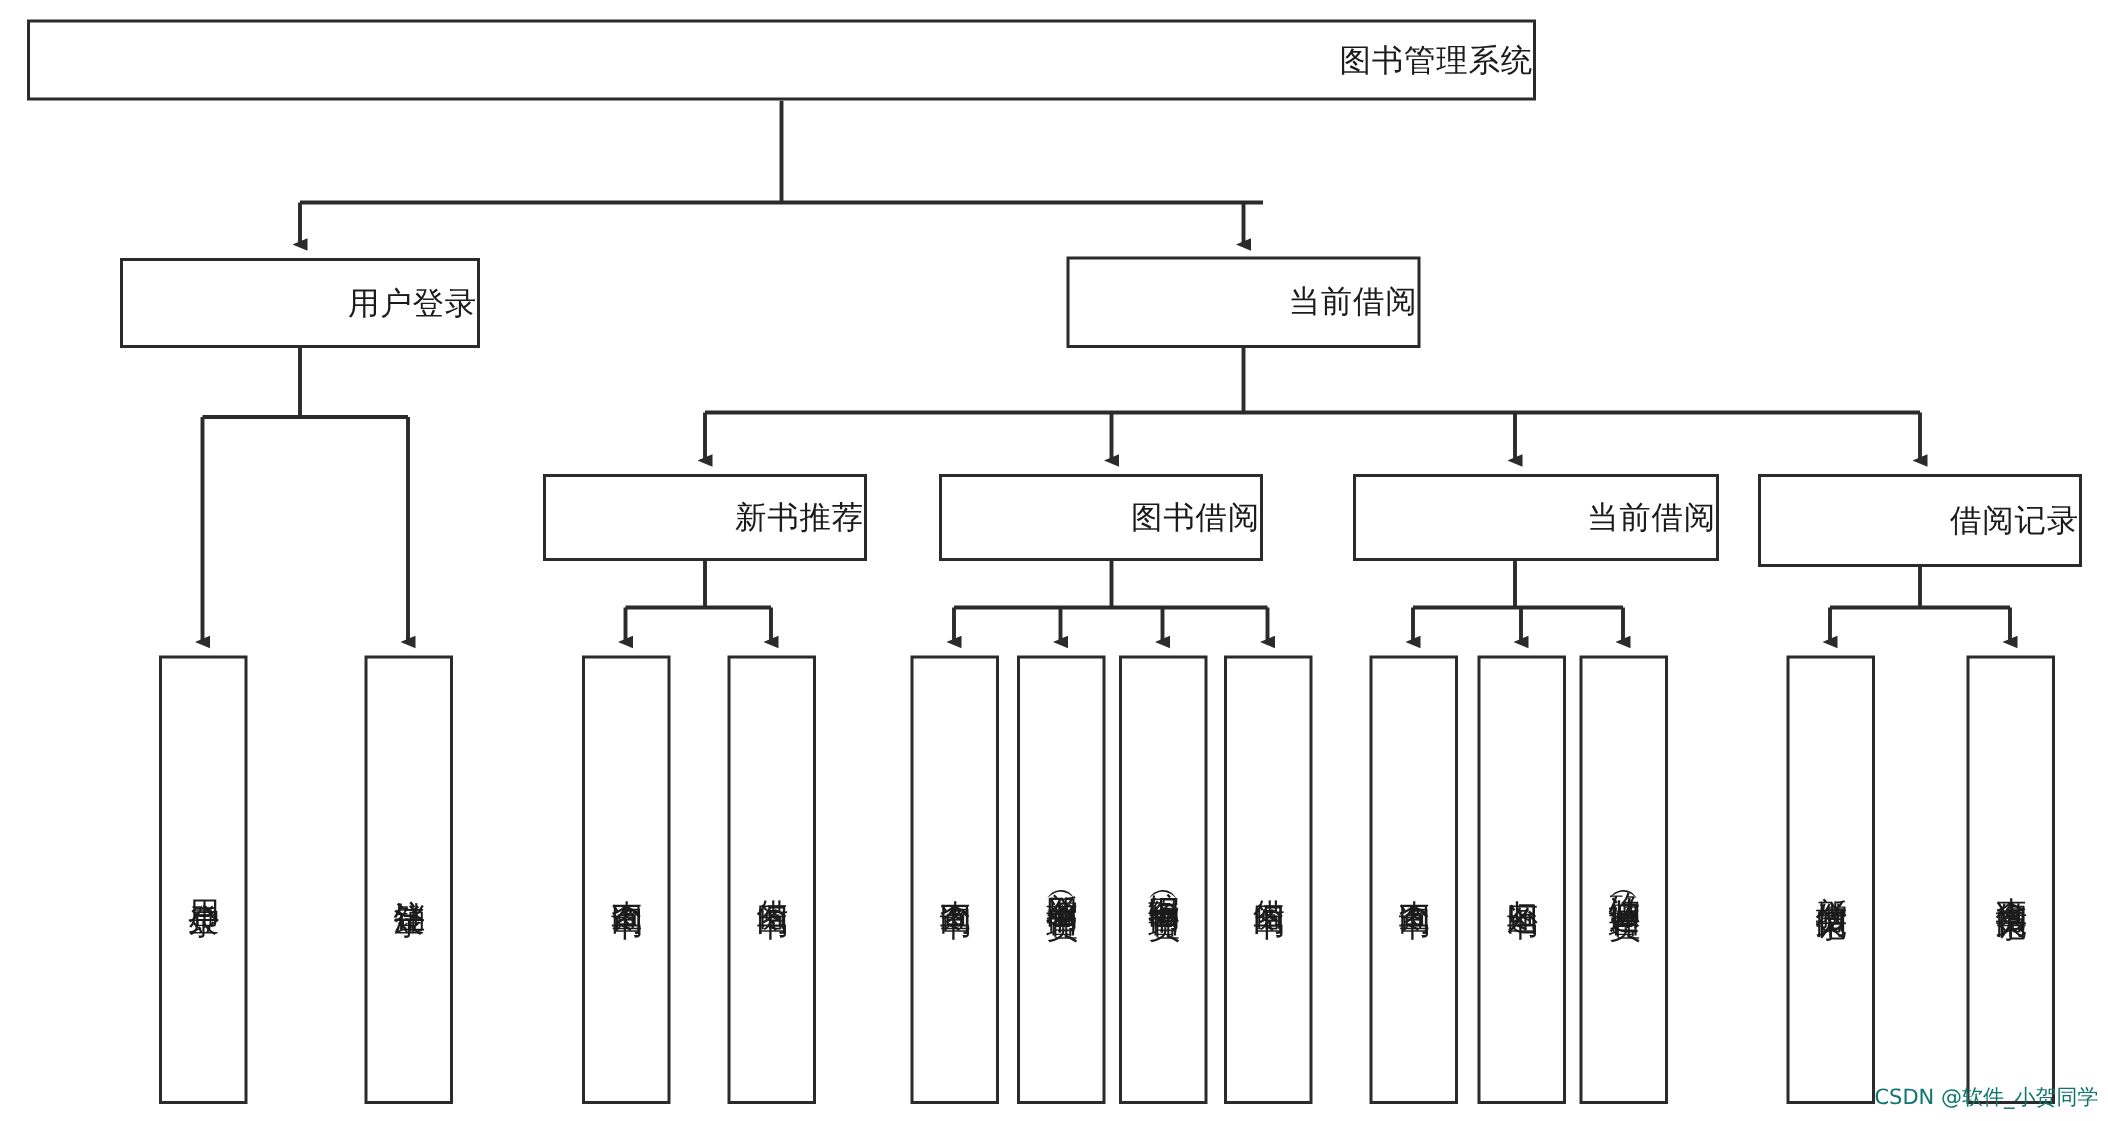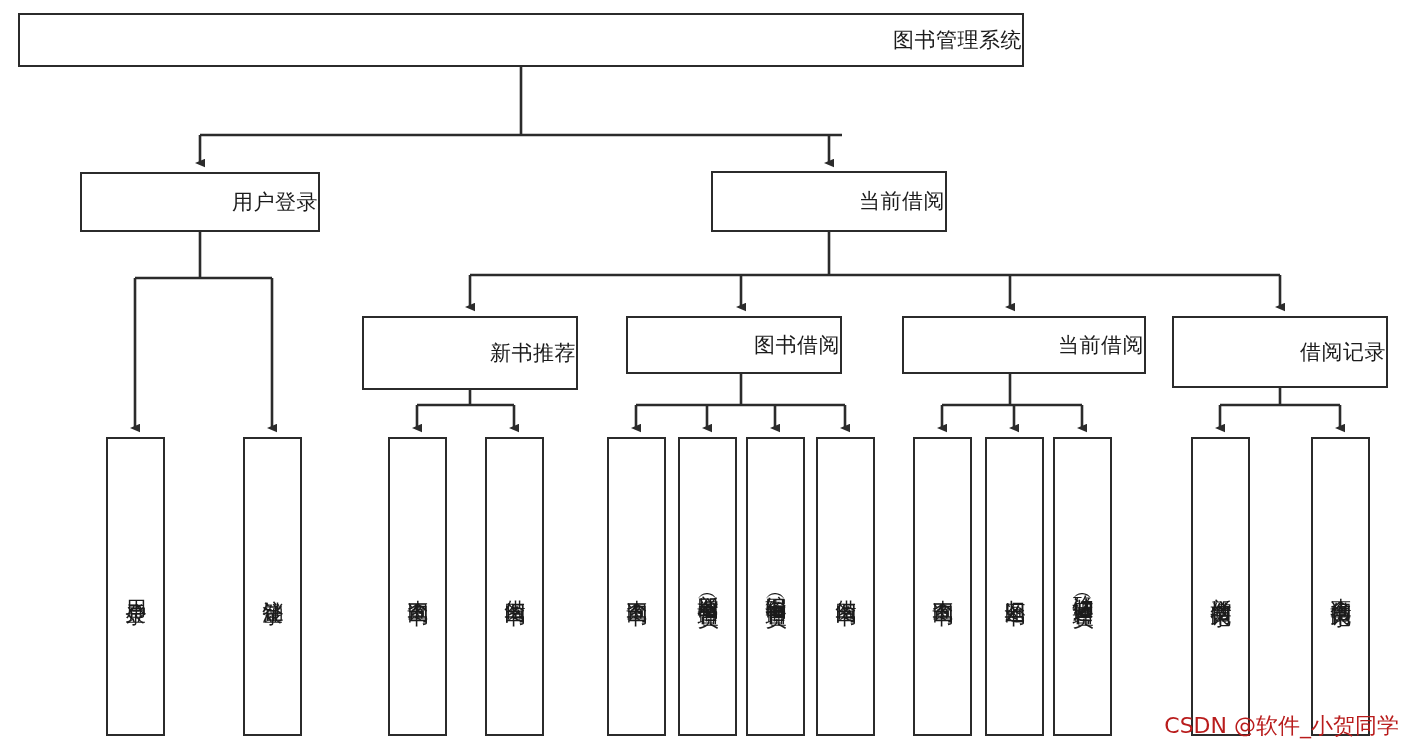--- a/index.html
+++ b/index.html
@@ -53,22 +53,22 @@
     writing-mode: vertical-rl;
     text-orientation: upright;
     font-size: 21px;
     letter-spacing: 2px;
     line-height: 1;
   }
   .watermark {
     position: absolute;
     right: 6px;
     bottom: 6px;
-    font-size: 22px;
-    color: #b91c1c;
+    font-size: 14px;
+    color: #0f766e;
     z-index: 5;
     white-space: nowrap;
     font-family: "DejaVu Sans", "Liberation Sans", sans-serif;
   }
 </style>
 </head>
 <body>
 
 <div id="canvas">
 
@@ -138,30 +138,30 @@
     <span class="node-label">图书管理系统</span>
   </div>
 
   <div class="node h" style="left:80px; top:172px; width:240px; height:60px;">
     <span class="node-label">用户登录</span>
   </div>
   <div class="node h" style="left:711px; top:171px; width:236px; height:61px;">
     <span class="node-label">当前借阅</span>
   </div>
 
-  <div class="node h" style="left:362px; top:316px; width:216px; height:74px;">
+  <div class="node h" style="left:362px; top:316px; width:216px; height:58px;">
     <span class="node-label">新书推荐</span>
   </div>
   <div class="node h" style="left:626px; top:316px; width:216px; height:58px;">
     <span class="node-label">图书借阅</span>
   </div>
   <div class="node h" style="left:902px; top:316px; width:244px; height:58px;">
     <span class="node-label">当前借阅</span>
   </div>
-  <div class="node h" style="left:1172px; top:316px; width:216px; height:72px;">
+  <div class="node h" style="left:1172px; top:316px; width:216px; height:62px;">
     <span class="node-label">借阅记录</span>
   </div>
 
   <div class="node v" style="left:106px; top:437px; width:59px; height:299px;">
     <span class="node-label">用户登录</span>
   </div>
   <div class="node v" style="left:243px; top:437px; width:59px; height:299px;">
     <span class="node-label">注销登录</span>
   </div>
   <div class="node v" style="left:388px; top:437px; width:59px; height:299px;">

